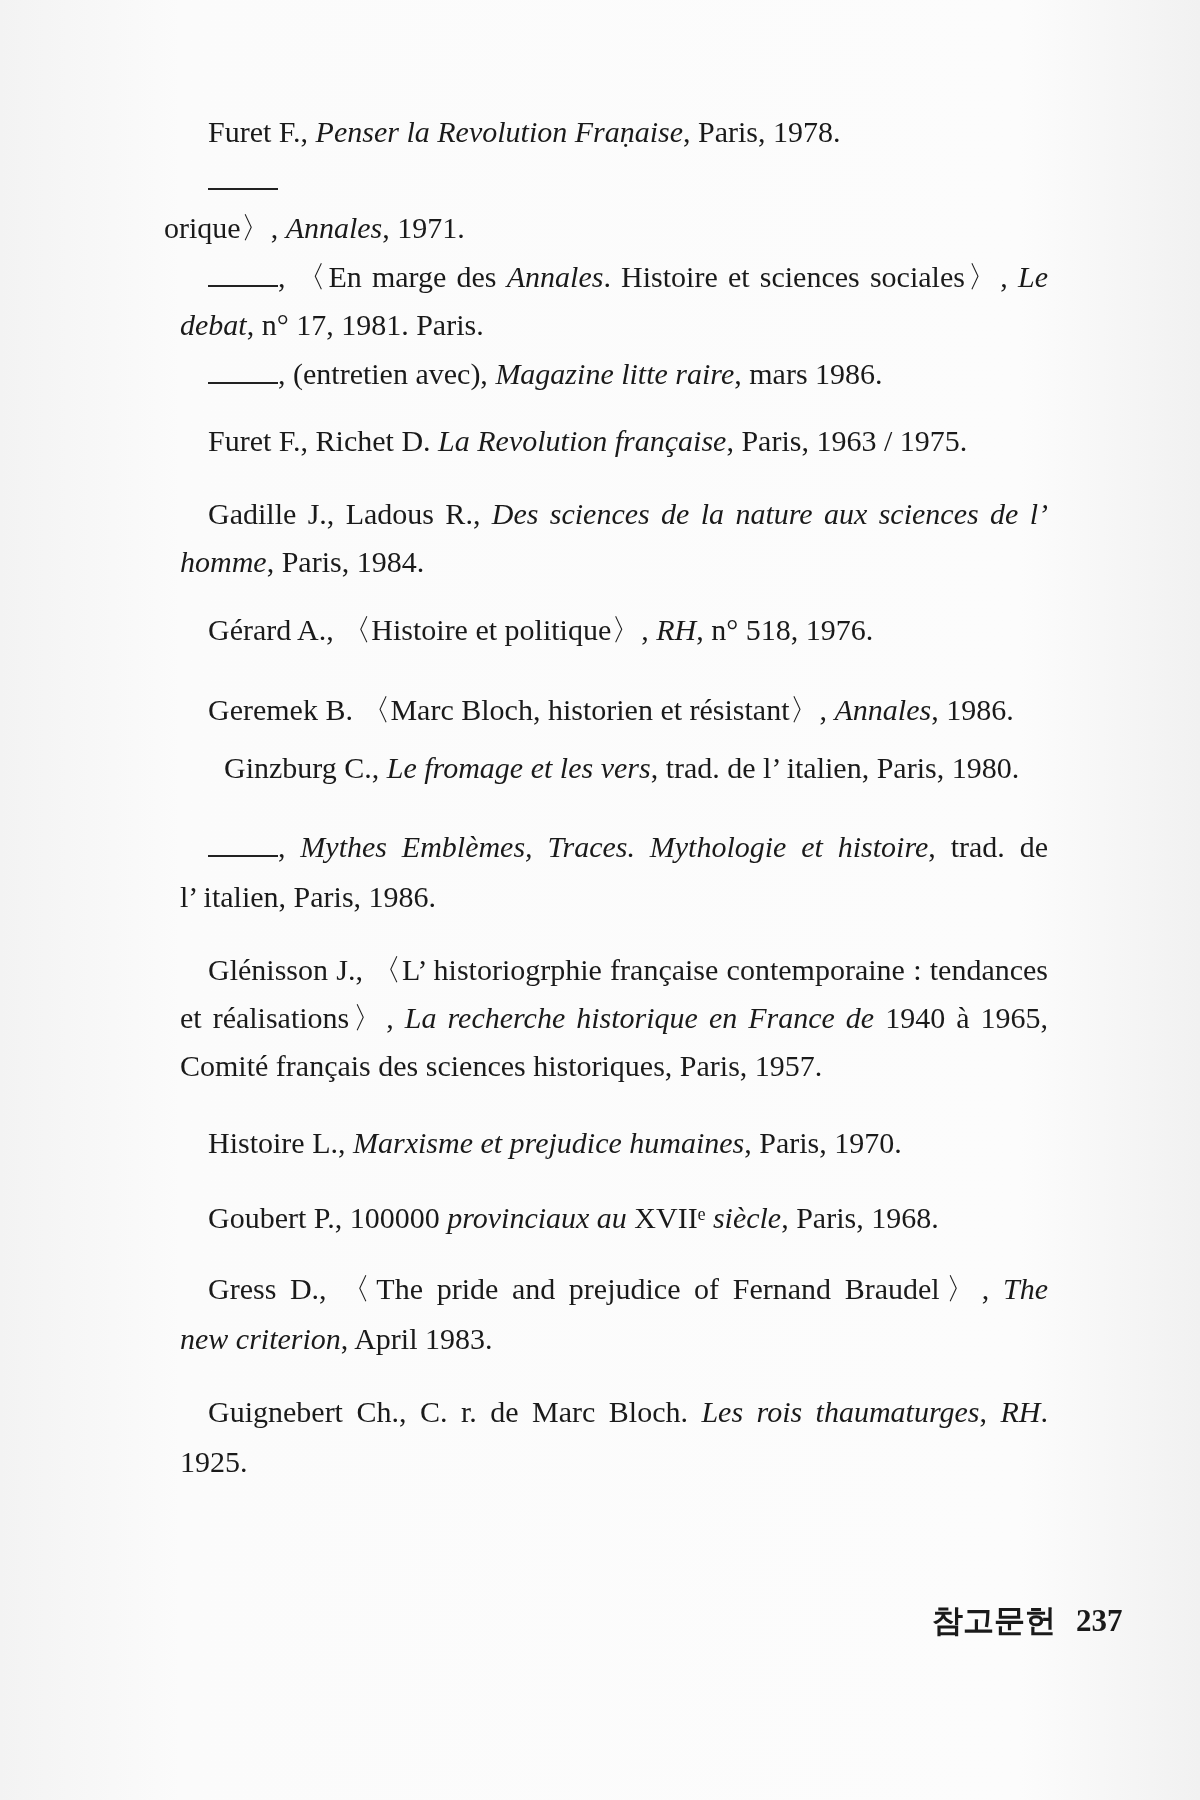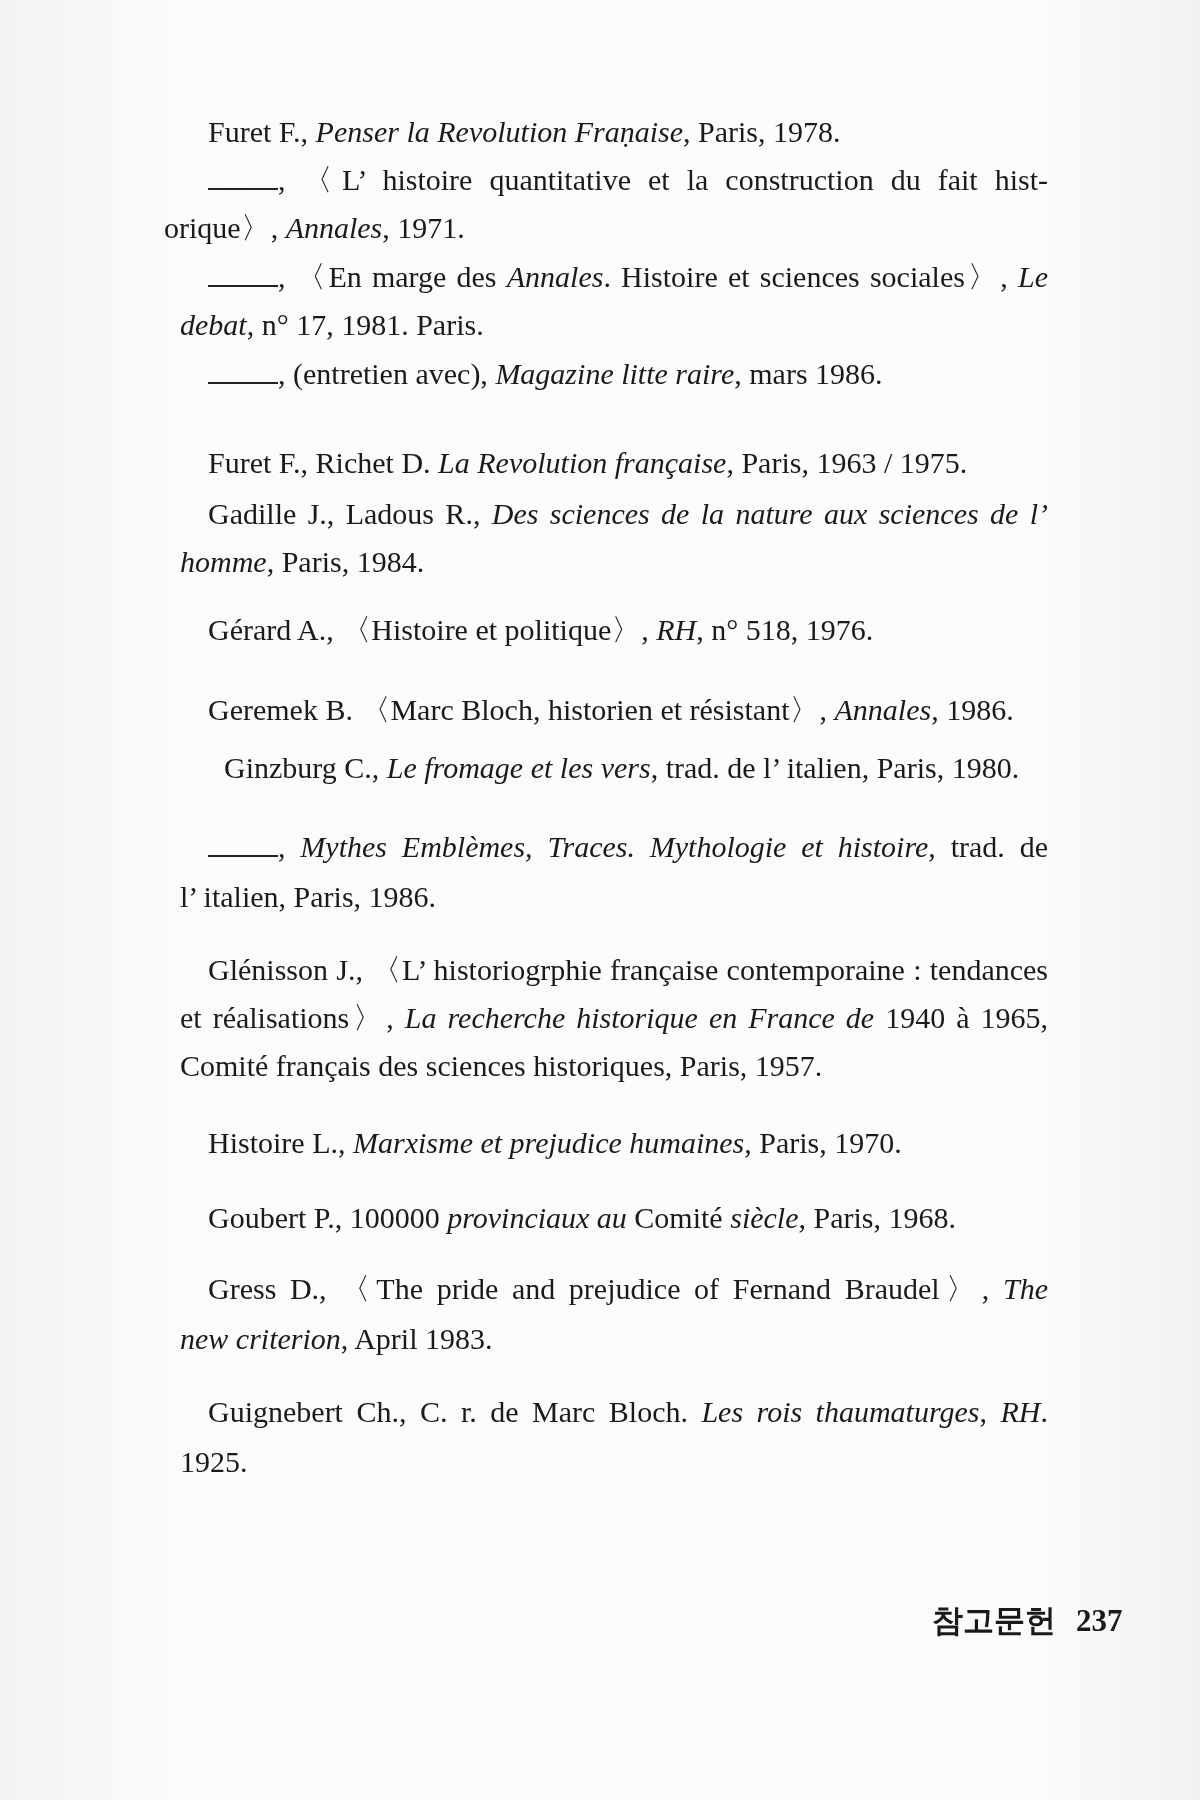--- a/index.html
+++ b/index.html
@@ -10,38 +10,38 @@
   .blank{display:inline-block;width:70px;border-bottom:2px solid #222;height:22px;vertical-align:baseline;}
   .footer{position:absolute;left:932px;top:1600px;font-size:31px;font-weight:bold;}
   .pg{margin-left:20px;}
 </style>
 </head>
 <body>
 
 <div class="page">
   <div id="refs">
       <div class="line" style="top: 114px; left: 208px; width: 840px; text-align: left; text-align-last: left;"><span>Furet F., </span><span class="i">Penser la Revolution Fraṇaise</span><span>, Paris, 1978.</span></div>
-      <div class="line" style="top: 162px; left: 208px; width: 840px; text-align: justify; text-align-last: justify;"><span class="blank"></span><span>, 〈L’ histoire quantitative et la construction du fait hist-</span></div>
+      <div class="line" style="top: 162px; left: 208px; width: 840px; text-align: justify; text-align-last: justify;"><span class="blank"></span></div>
       <div class="line" style="top: 210px; left: 164px; width: 868px; text-align: left; text-align-last: left;"><span>orique〉, </span><span class="i">Annales</span><span>, 1971.</span></div>
       <div class="line" style="top: 259px; left: 208px; width: 840px; text-align: justify; text-align-last: justify;"><span class="blank"></span><span>, 〈En marge des </span><span class="i">Annales</span><span>. Histoire et sciences sociales〉, </span><span class="i">Le</span></div>
       <div class="line" style="top: 307px; left: 180px; width: 868px; text-align: left; text-align-last: left;"><span class="i">debat</span><span>, n° 17, 1981. Paris.</span></div>
       <div class="line" style="top: 356px; left: 208px; width: 840px; text-align: center; text-align-last: left;"><span class="blank"></span><span>, (entretien avec), </span><span class="i">Magazine litte raire</span><span>, mars 1986.</span></div>
-      <div class="line" style="top: 445px; left: 208px; width: 840px; text-align: left; text-align-last: left;"><span>Furet F., Richet D. </span><span class="i">La Revolution française</span><span>, Paris, 1963 / 1975.</span></div>
+      <div class="line" style="top: 423px; left: 208px; width: 840px; text-align: left; text-align-last: left;"><span>Furet F., Richet D. </span><span class="i">La Revolution française</span><span>, Paris, 1963 / 1975.</span></div>
       <div class="line" style="top: 496px; left: 208px; width: 840px; text-align: justify; text-align-last: justify;"><span>Gadille J., Ladous R., </span><span class="i">Des sciences de la nature aux sciences de l’</span></div>
       <div class="line" style="top: 544px; left: 180px; width: 868px; text-align: left; text-align-last: left;"><span class="i">homme</span><span>, Paris, 1984.</span></div>
       <div class="line" style="top: 612px; left: 208px; width: 840px; text-align: left; text-align-last: left;"><span>Gérard A., 〈Histoire et politique〉, </span><span class="i">RH</span><span>, n° 518, 1976.</span></div>
       <div class="line" style="top: 692px; left: 208px; width: 840px; text-align: left; text-align-last: left;"><span>Geremek B. 〈Marc Bloch, historien et résistant〉, </span><span class="i">Annales</span><span>, 1986.</span></div>
       <div class="line" style="top: 750px; left: 224px; width: 840px; text-align: left; text-align-last: left;"><span>Ginzburg C., </span><span class="i">Le fromage et les vers</span><span>, trad. de l’ italien, Paris, 1980.</span></div>
       <div class="line" style="top: 829px; left: 208px; width: 840px; text-align: justify; text-align-last: justify;"><span class="blank"></span><span>, </span><span class="i">Mythes Emblèmes, Traces. Mythologie et histoire</span><span>, trad. de</span></div>
       <div class="line" style="top: 879px; left: 180px; width: 868px; text-align: left; text-align-last: left;"><span>l’ italien, Paris, 1986.</span></div>
       <div class="line" style="top: 952px; left: 208px; width: 840px; text-align: justify; text-align-last: justify;"><span>Glénisson J., 〈L’ historiogrphie française contemporaine : tendances</span></div>
       <div class="line" style="top: 1000px; left: 180px; width: 868px; text-align: justify; text-align-last: justify;"><span>et réalisations〉, </span><span class="i">La recherche historique en France de</span><span> 1940 à 1965,</span></div>
       <div class="line" style="top: 1048px; left: 180px; width: 868px; text-align: left; text-align-last: left;"><span>Comité français des sciences historiques, Paris, 1957.</span></div>
       <div class="line" style="top: 1125px; left: 208px; width: 840px; text-align: left; text-align-last: left;"><span>Histoire L., </span><span class="i">Marxisme et prejudice humaines</span><span>, Paris, 1970.</span></div>
-      <div class="line" style="top: 1200px; left: 208px; width: 840px; text-align: left; text-align-last: left;"><span>Goubert P., 100000 </span><span class="i">provinciaux au</span><span> Comité </span><span class="i">siècle</span><span>, Paris, 1968.</span></div>
+      <div class="line" style="top: 1200px; left: 208px; width: 840px; text-align: left; text-align-last: left;"><span>Goubert P., 100000 </span><span class="i">provinciaux au</span><span> XVIIᵉ </span><span class="i">siècle</span><span>, Paris, 1968.</span></div>
       <div class="line" style="top: 1271px; left: 208px; width: 840px; text-align: justify; text-align-last: justify;"><span>Gress D., 〈The pride and prejudice of Fernand Braudel〉, </span><span class="i">The</span></div>
       <div class="line" style="top: 1321px; left: 180px; width: 868px; text-align: left; text-align-last: left;"><span class="i">new criterion</span><span>, April 1983.</span></div>
       <div class="line" style="top: 1394px; left: 208px; width: 840px; text-align: justify; text-align-last: justify;"><span>Guignebert Ch., C. r. de Marc Bloch. </span><span class="i">Les rois thaumaturges</span><span>, </span><span class="i">RH</span><span>.</span></div>
       <div class="line" style="top: 1444px; left: 180px; width: 868px; text-align: left; text-align-last: left;"><span>1925.</span></div>
     </div>
   <div class="footer">
     <span>참고문헌</span><span class="pg">237</span>
   </div>
 </div>
 

